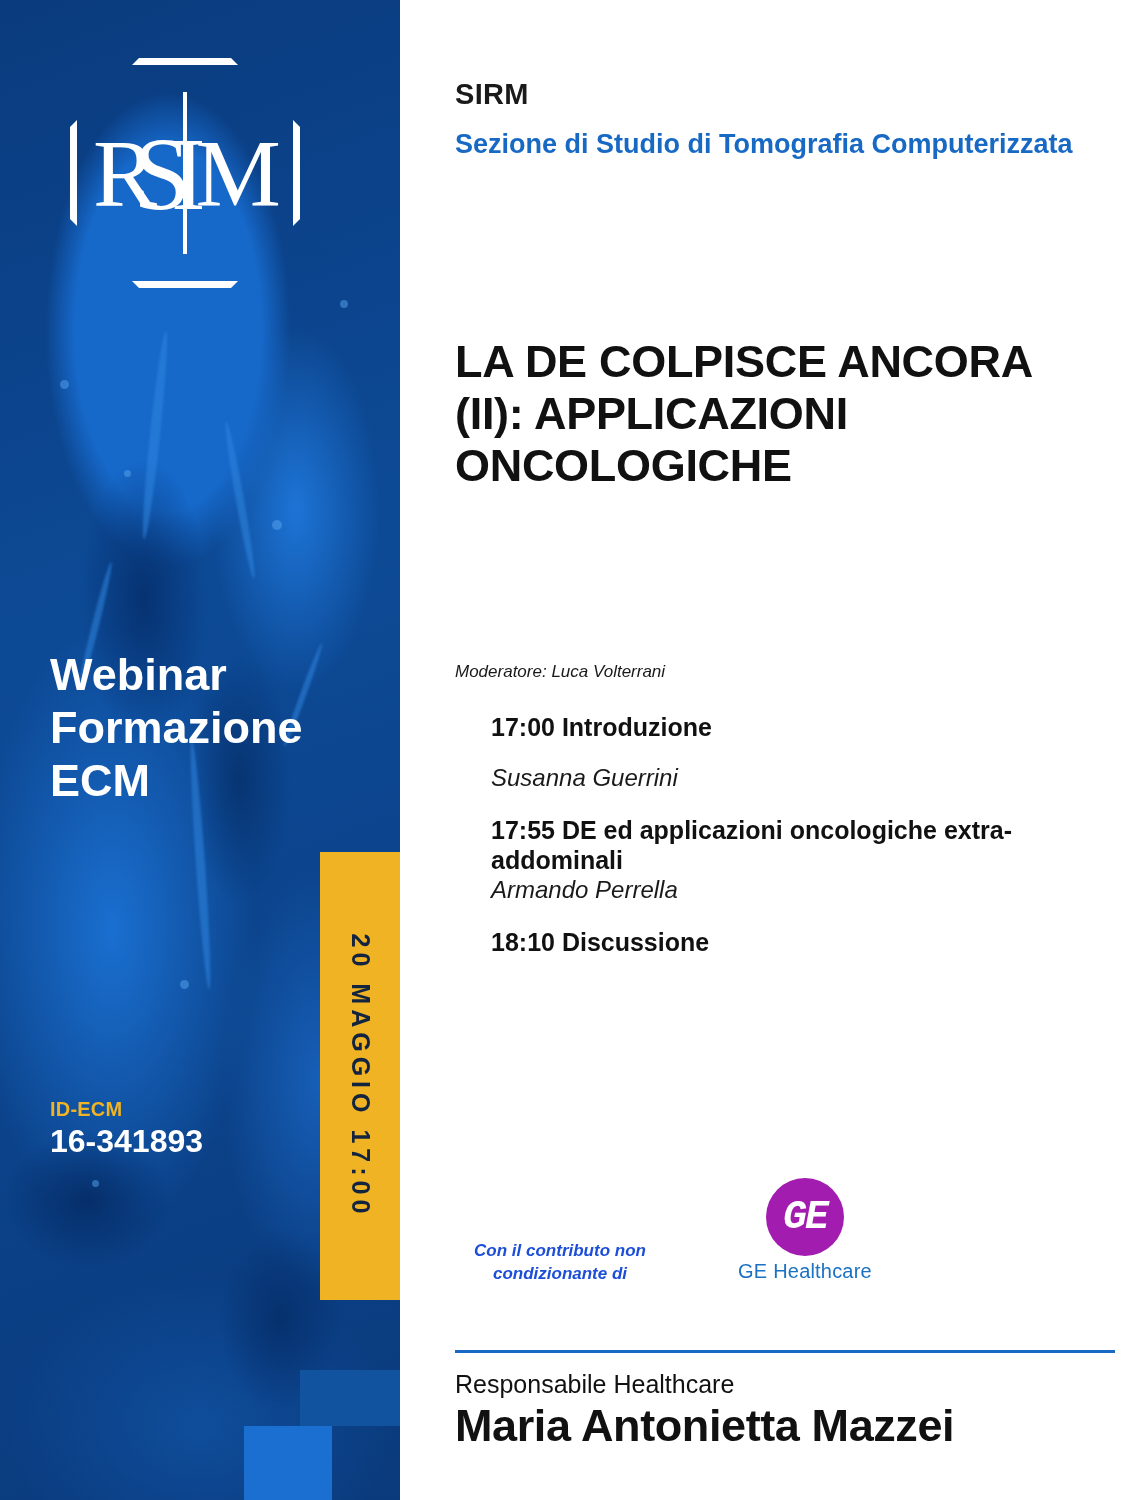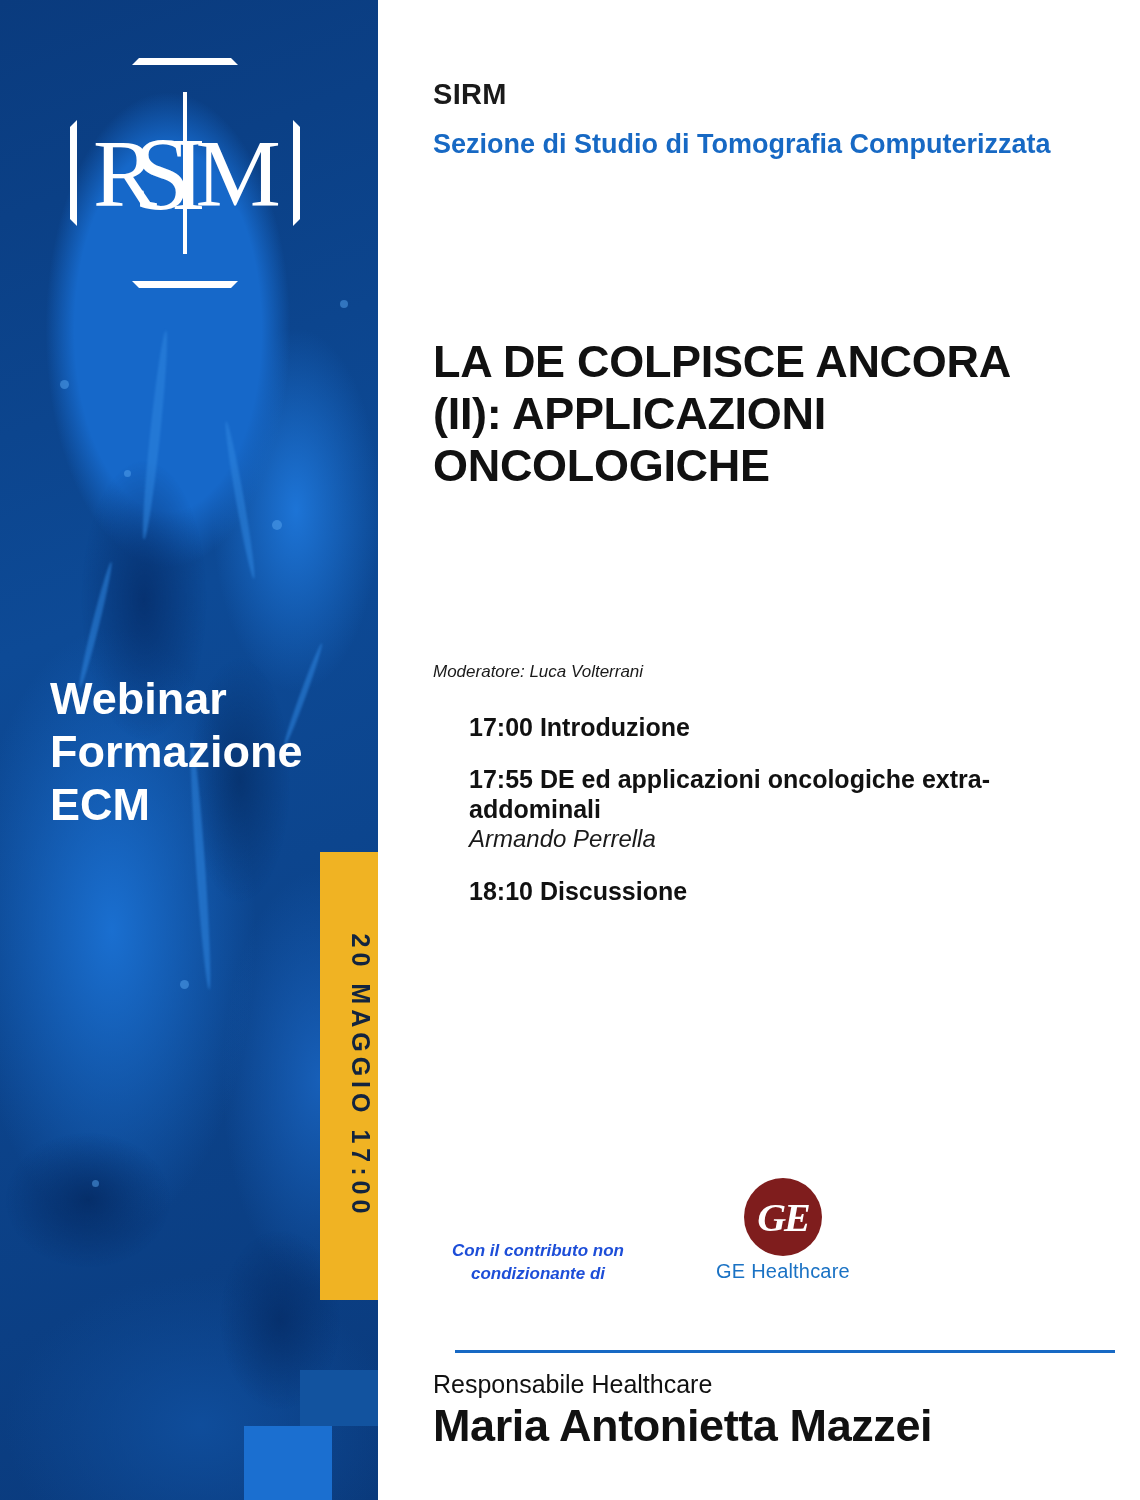--- a/index.html
+++ b/index.html
@@ -69,21 +69,21 @@
   }
   .logo-text .r { margin-right:-10px; }
   .logo-text .i { font-size:104px; margin:0 -6px; }
   .logo-text .s { margin:0 -10px; font-size:104px; }
   .logo-bar {
     position:absolute; left:50%; top:34px; width:4px; height:162px;
     background:#ffffff; transform:translateX(-50%);
   }
 
   .webinar {
-    position:absolute; left:50px; top:672px;
+    position:absolute; left:50px; top:648px;
     color:#ffffff; font-weight:bold; font-size:45px; line-height:1.18;
   }
 
   .ecm-block { position:absolute; left:50px; }
   .ecm-label { color:#f0b323; font-weight:bold; font-size:20px; letter-spacing:.2px; }
   .ecm-value { color:#ffffff; font-weight:bold; font-size:32px; margin-top:2px; }
   .id-ecm { top:1098px; }
   .crediti-ecm { top:1228px; }
 
   
@@ -92,21 +92,21 @@
     background:#f0b323;
   }
   .date-bar span {
     position:absolute; left:50%; top:50%;
     transform:translate(-50%,-50%) rotate(90deg);
     white-space:nowrap;
     font-weight:bold; font-size:25px; letter-spacing:5px; color:#12243f;
   }
 
   
-  .right { position:absolute; left:378px; top:0; width:740px; height:1500px; background:#fff; }
+  .right { position:absolute; left:400px; top:0; width:740px; height:1500px; background:#fff; }
 
   .org-name { position:absolute; left:55px; top:78px; font-size:29px; font-weight:bold; color:#1a1a1a; letter-spacing:.3px; }
   .org-section {
     position:absolute; left:55px; top:128px; width:640px;
     font-size:27px; font-weight:bold; color:#1769c4; line-height:1.24;
   }
 
   .event-title {
     position:absolute; left:55px; top:336px; width:620px;
     font-size:45px; font-weight:bold; color:#111111; line-height:1.15; letter-spacing:-.3px;
@@ -124,23 +124,23 @@
 
   
   .sponsor { position:absolute; left:55px; top:1178px; width:660px; height:160px; }
   .contrib {
     position:absolute; left:10px; top:62px; width:190px;
     font-size:17px; font-weight:bold; font-style:italic; color:#1d4ed8; line-height:1.35; text-align:center;
   }
   .ge-logo { position:absolute; left:255px; top:0px; width:190px; text-align:center; }
   .ge-mark {
     width:78px; height:78px; border-radius:50%;
-    background:#7f1d1d; margin:0 auto;
+    background:#a21caf; margin:0 auto;
     display:flex; align-items:center; justify-content:center;
-    color:#ffffff; font-family:Liberation Serif, serif; font-style:italic;
+    color:#ffffff; font-family:Liberation Mono, monospace; font-style:italic;
     font-size:40px; font-weight:bold; letter-spacing:-2px;
   }
   .ge-name { margin-top:4px; font-size:20px; color:#1a72c4; letter-spacing:.2px; }
 
   .divider { position:absolute; left:455px; top:1350px; width:660px; height:3px; background:#1769c4; }
 
   .resp-label { position:absolute; left:55px; top:1370px; font-size:25px; color:#111; }
   .resp-name { position:absolute; left:55px; top:1400px; font-size:45px; font-weight:bold; color:#111; letter-spacing:-.4px; }
 </style>
 </head>
@@ -173,20 +173,24 @@
         <span class="i">I</span>
         <span>M</span>
     </div>
     <div class="logo-bar"></div>
   </div>
 
   <div class="webinar" style="white-space:pre-line;">Webinar
 Formazione
 ECM</div>
 
+  <div class="ecm-block id-ecm">
+    <div class="ecm-label">ID-ECM</div>
+    <div class="ecm-value">16-341893</div>
+  </div>
 
 
   <div class="date-bar">
     <span>20 MAGGIO 17:00</span>
   </div>
 </div>
 
 <div class="right">
 
   <div class="org-name">SIRM</div>
@@ -195,20 +199,21 @@
   <div class="event-title">LA DE COLPISCE ANCORA (II): APPLICAZIONI ONCOLOGICHE</div>
 
   <div class="moderator">Moderatore: Luca Volterrani</div>
 
   <div class="agenda">
     <div class="agenda-item">
       <div class="agenda-line">17:00 Introduzione</div>
       <div class="agenda-speaker"></div>
     </div>
     <div class="agenda-item">
+      <div class="agenda-speaker">Susanna Guerrini</div>
     </div>
     <div class="agenda-item">
       <div class="agenda-line">17:55 DE ed applicazioni oncologiche extra-addominali</div>
       <div class="agenda-speaker">Armando Perrella</div>
     </div>
     <div class="agenda-item">
       <div class="agenda-line">18:10 Discussione</div>
       <div class="agenda-speaker"></div>
     </div>
   </div>

